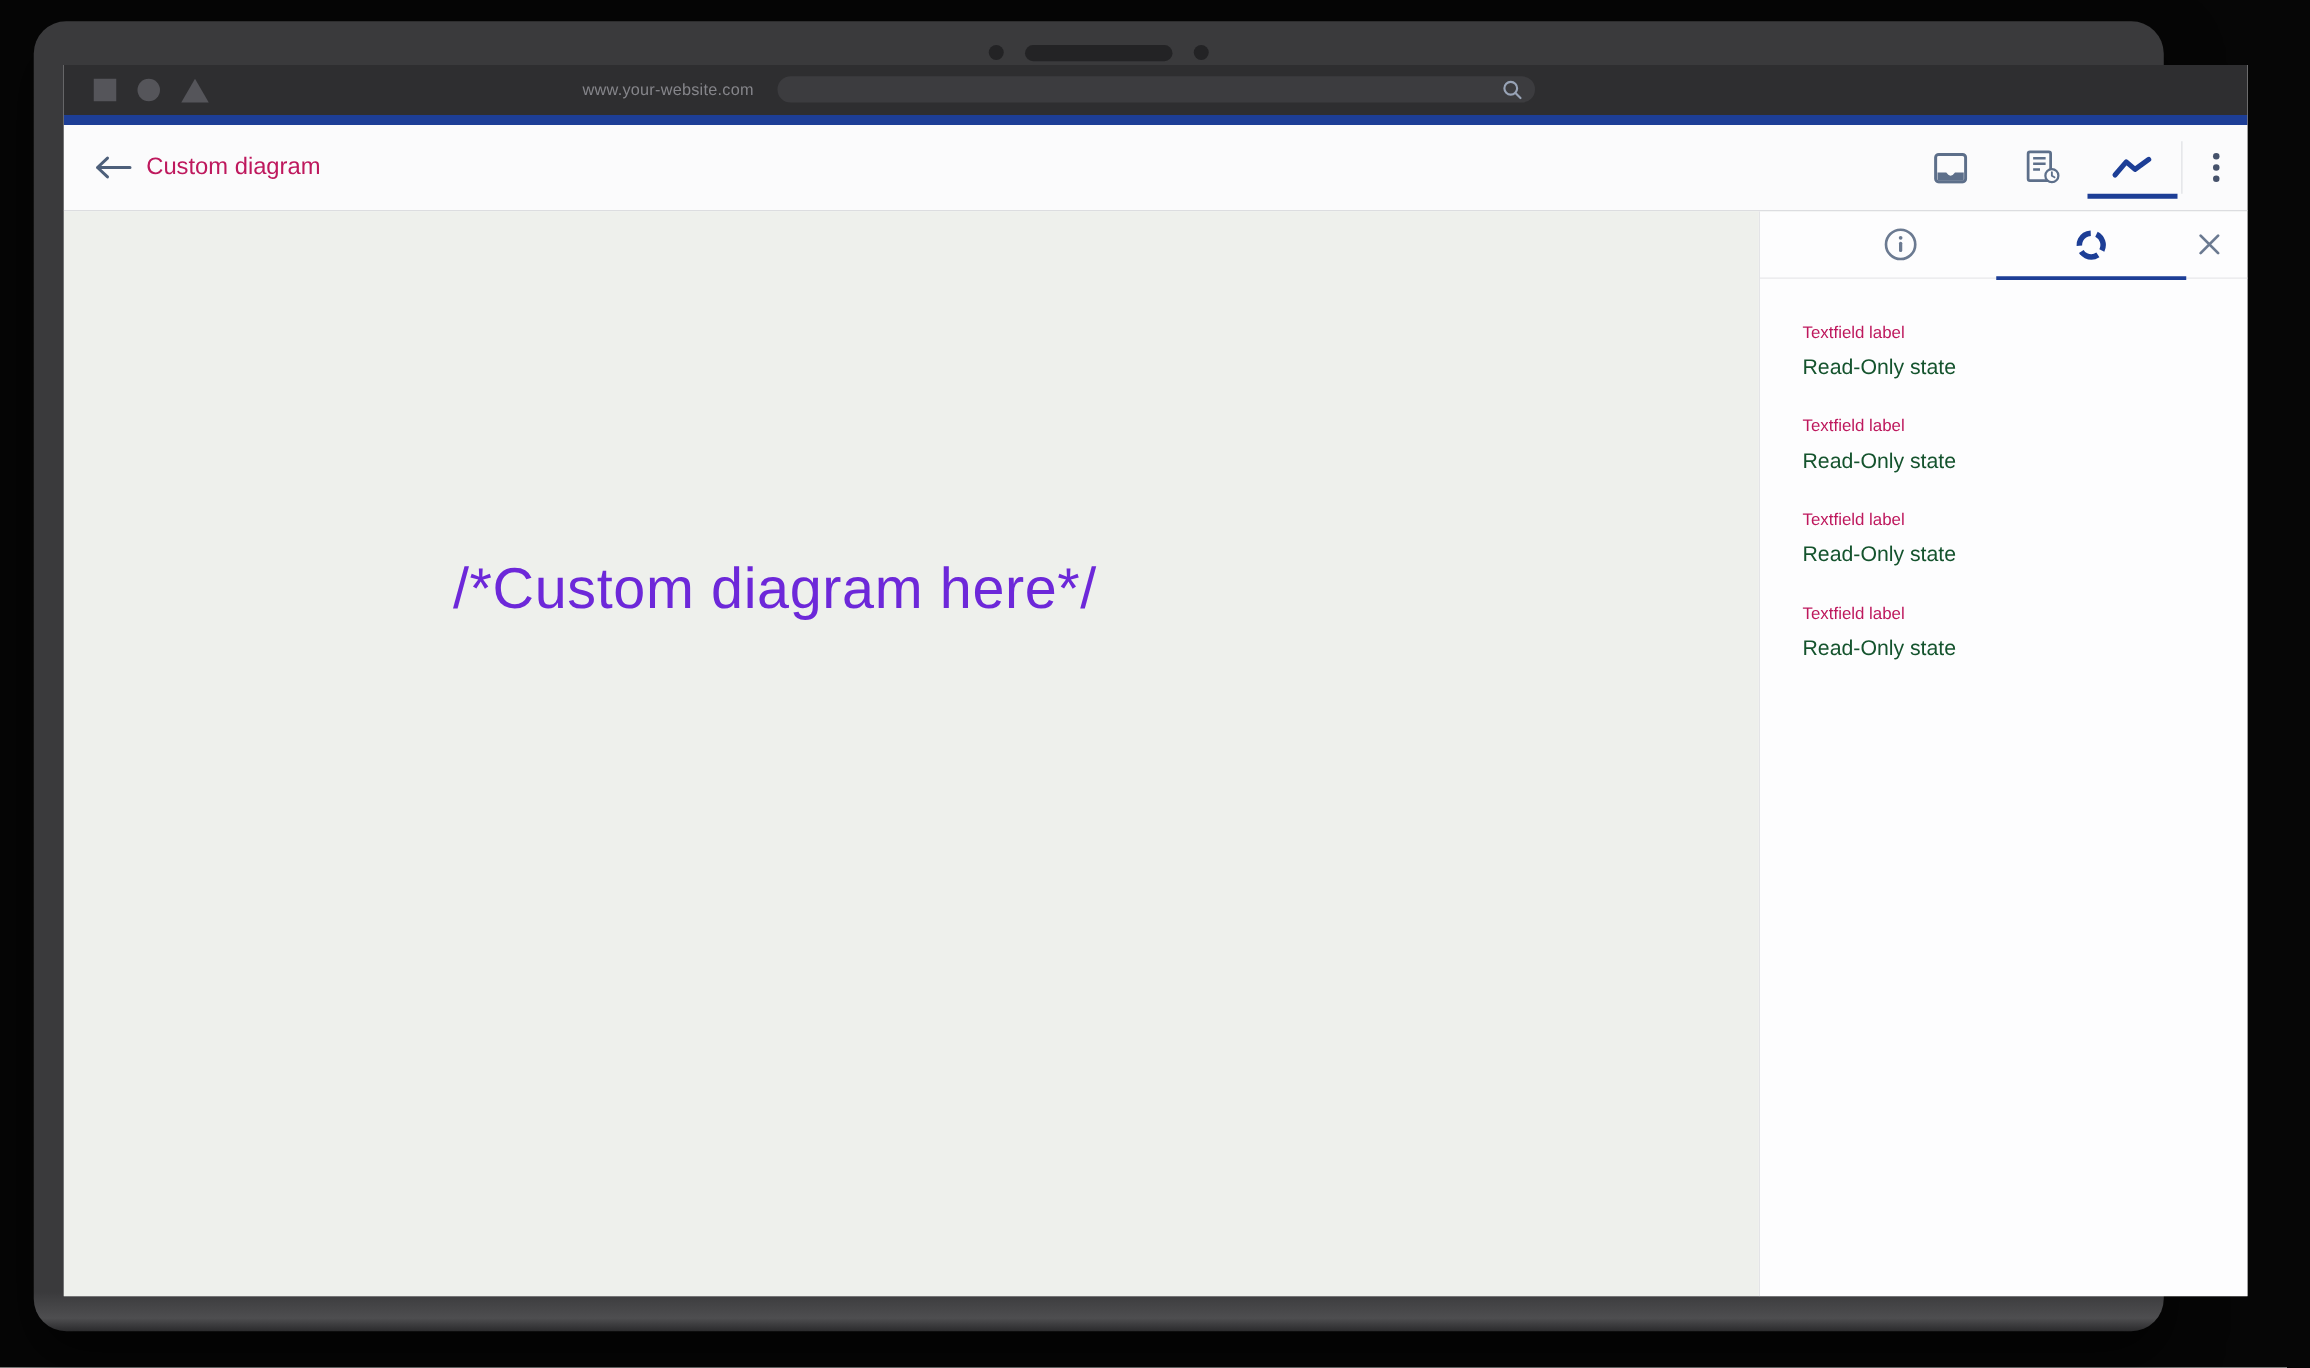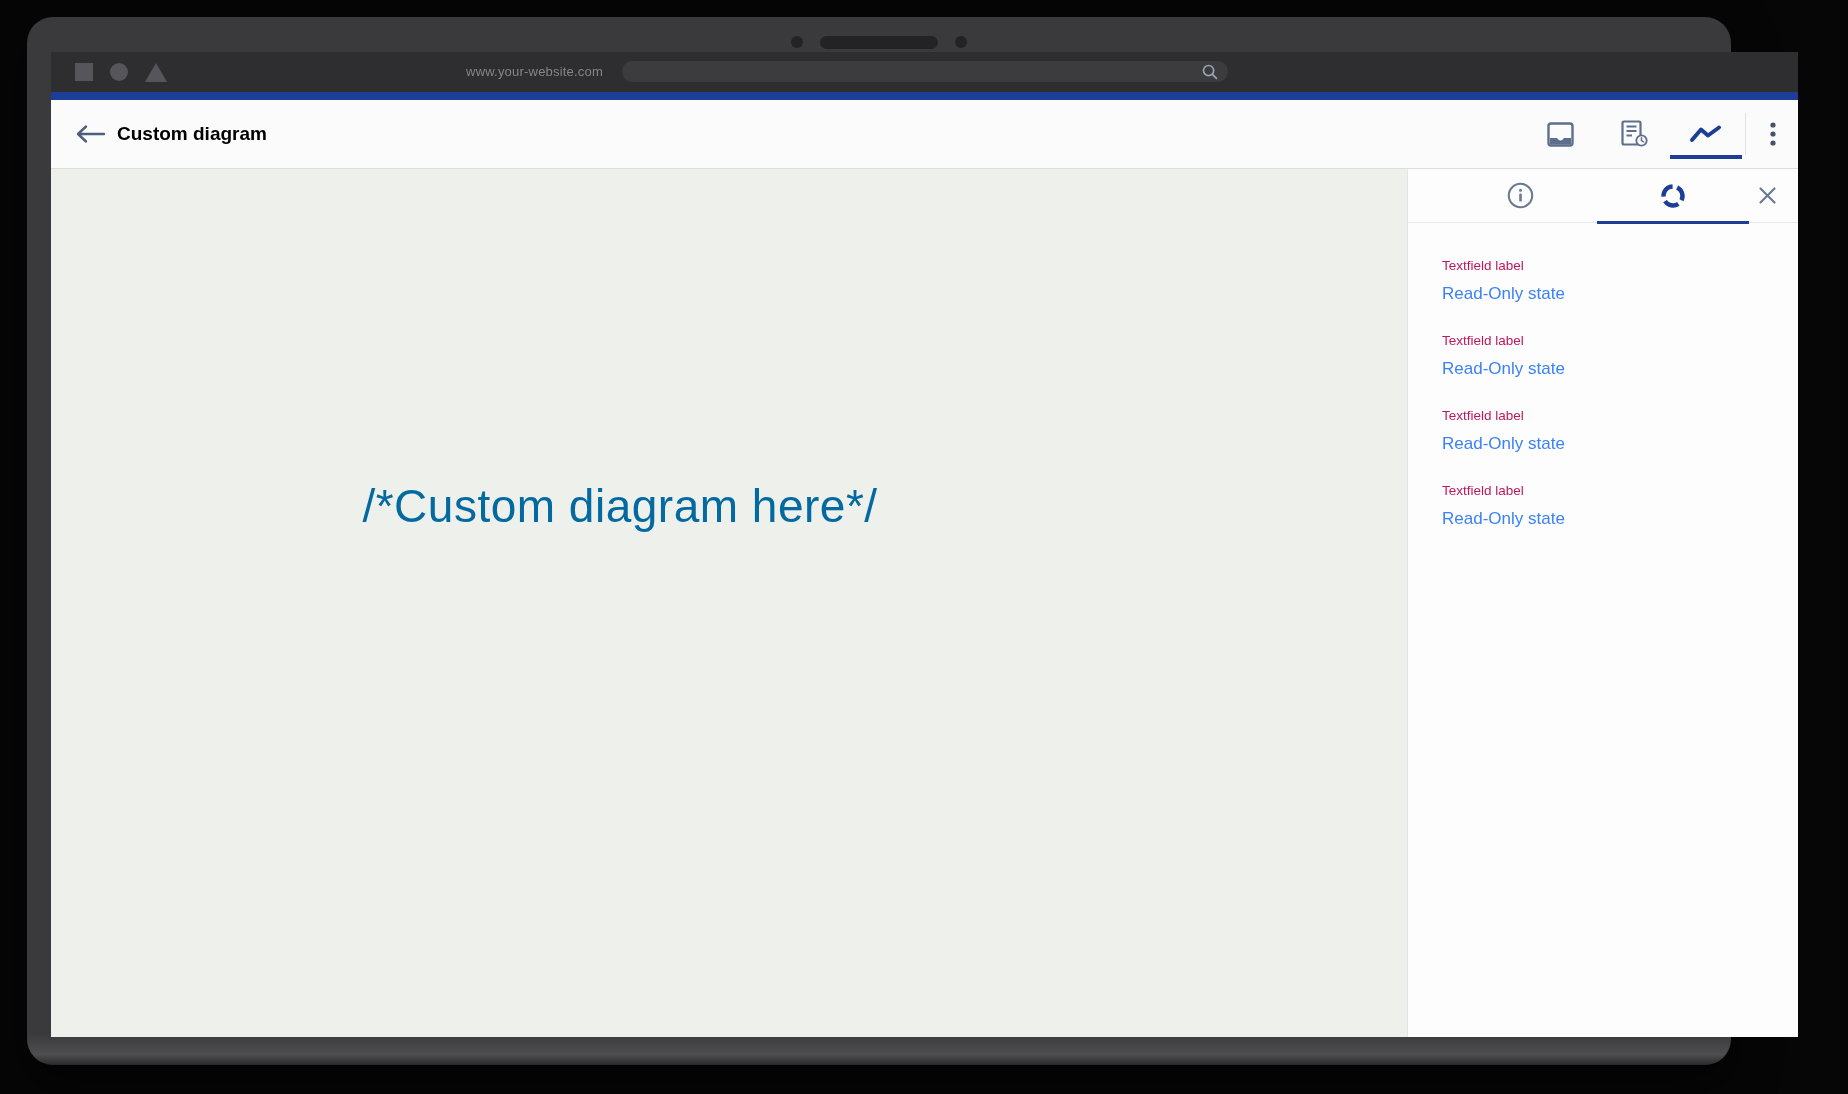--- a/index.html
+++ b/index.html
@@ -78,21 +78,21 @@
     display:flex; align-items:center;
   }
   .back-btn {
     position:absolute; left:18px; top:14px;
     width:42px; height:40px;
     display:flex; align-items:center; justify-content:center;
     cursor:pointer;
   }
   .page-title {
     position:absolute; left:66px; top:0; line-height:68px;
-    font-size:19px; font-weight:700; color:#000000;
+    font-size:19px; font-weight:400; color:#be185d;
   }
   .header-actions {
     position:absolute; right:0; top:0; height:68px;
     display:flex; align-items:center;
   }
   .icon-btn {
     height:68px; display:flex; align-items:center; justify-content:center;
     position:relative; cursor:pointer;
   }
   .btn-image { width:48px; }
@@ -109,22 +109,22 @@
   .main-row { flex:1; display:flex; min-height:0; }
 
   
   .content {
     position:relative; flex:1;
     background:#eef0ec;
   }
   .diagram-placeholder {
     position:absolute; left:569px; top:301px;
     transform:translate(-50%,-50%);
-    font-size:46px; color:#0369a1;
-    white-space:nowrap; letter-spacing:.5px;margin-top:36px;
+    font-size:46px; color:#6d28d9;
+    white-space:nowrap; letter-spacing:.5px;
   }
 
   
   .sidebar {
     width:391px; flex:none;
     background:#fdfdfe;
     border-left:1px solid #e3e4e7;
     display:flex; flex-direction:column;
   }
   .sidebar-tabbar {
@@ -149,21 +149,21 @@
     cursor:pointer;
   }
   .fields {
     padding:35px 30px 0 34px;
   }
   .field-group { margin-bottom:29px; }
   .field-label {
     font-size:13.5px; color:#be185d; margin-bottom:11px;
   }
   .field-value {
-    font-size:17px; color:#3b82f6;
+    font-size:17px; color:#14532d;
   }
 </style>
 </head>
 <body>
 
 <div class="frame">
 
   <div class="bezel-deco">
     <span class="cam-dot"></span>
     <span class="speaker-bar"></span>

